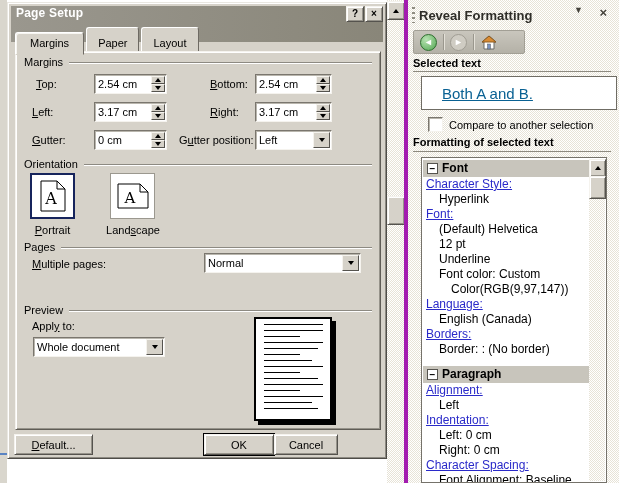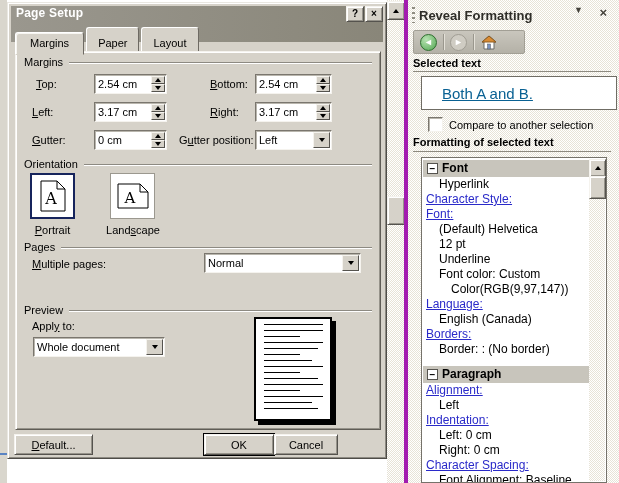--- a/index.html
+++ b/index.html
@@ -339,22 +339,22 @@
 
     <span class="pane-h" style="top:136px">Formatting of selected text</span>
     <span class="pane-rule" style="top:151px"></span>
 
     <div class="fmt-list">
       <div class="fmt-inner">
           <div class="fm-row fm-header">
             <span class="toggle">−</span>
             <span>Font</span>
           </div>
+          <div class="fm-row fm-link">Character Style:</div>
           <div class="fm-row fm-value">Hyperlink</div>
-          <div class="fm-row fm-link">Character Style:</div>
           <div class="fm-row fm-link">Font:</div>
           <div class="fm-row fm-value">(Default) Helvetica</div>
           <div class="fm-row fm-value">12 pt</div>
           <div class="fm-row fm-value">Underline</div>
           <div class="fm-row fm-value">Font color: Custom</div>
           <div class="fm-row fm-value2">Color(RGB(9,97,147))</div>
           <div class="fm-row fm-link">Language:</div>
           <div class="fm-row fm-value">English (Canada)</div>
           <div class="fm-row fm-link">Borders:</div>
           <div class="fm-row fm-value">Border: : (No border)</div>

